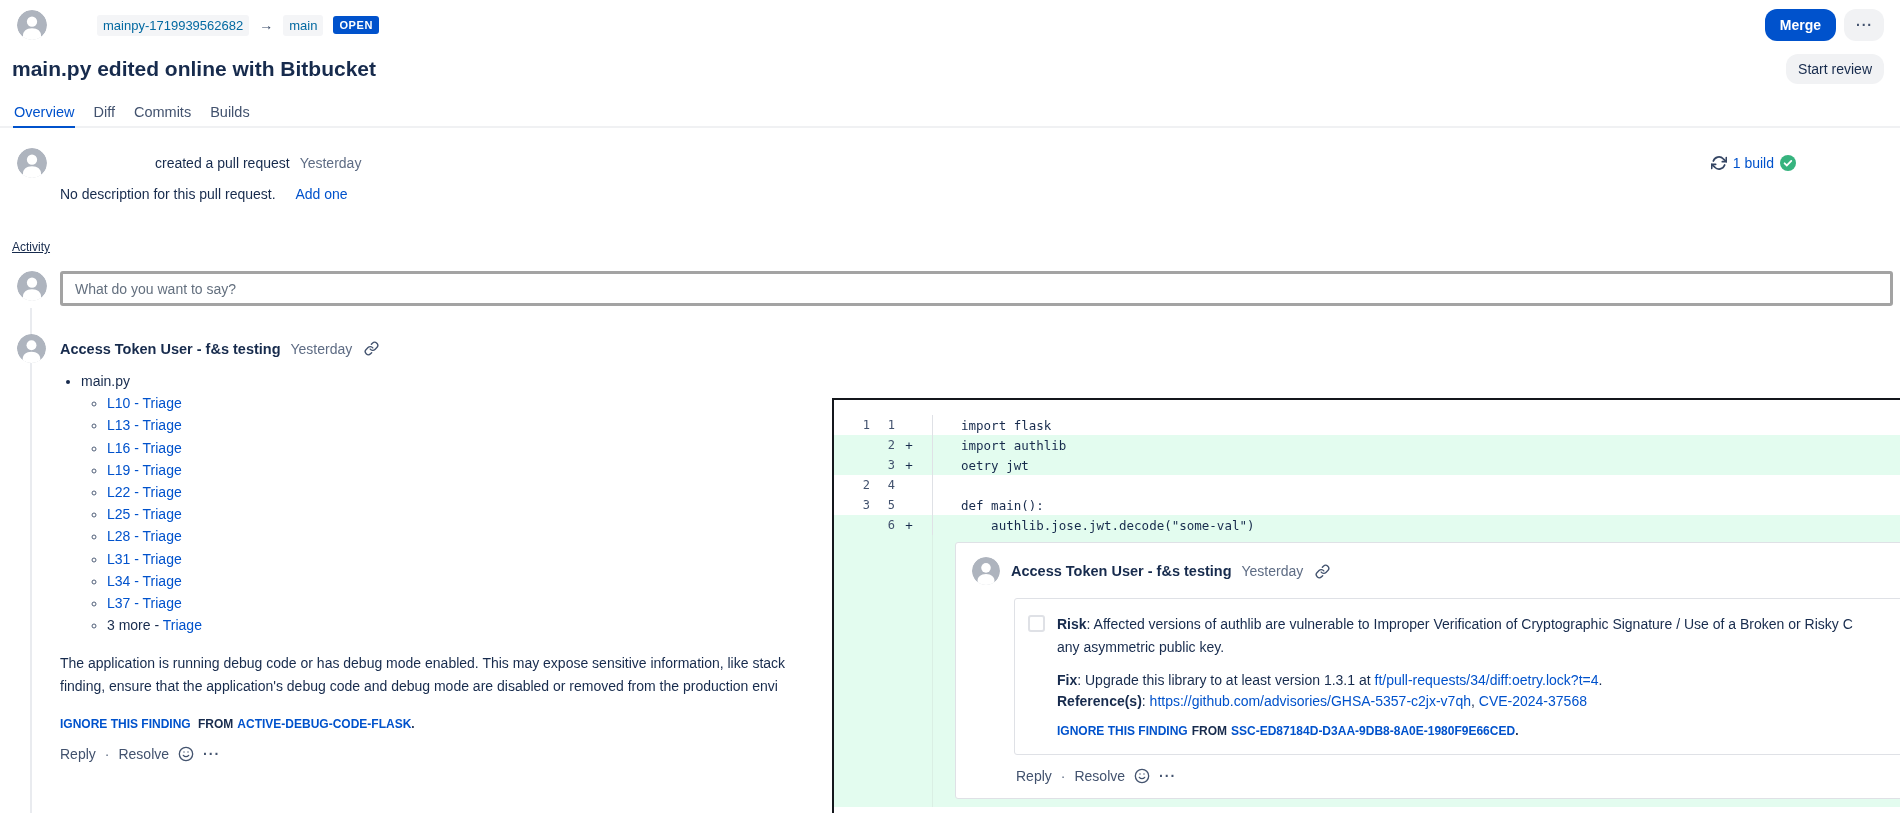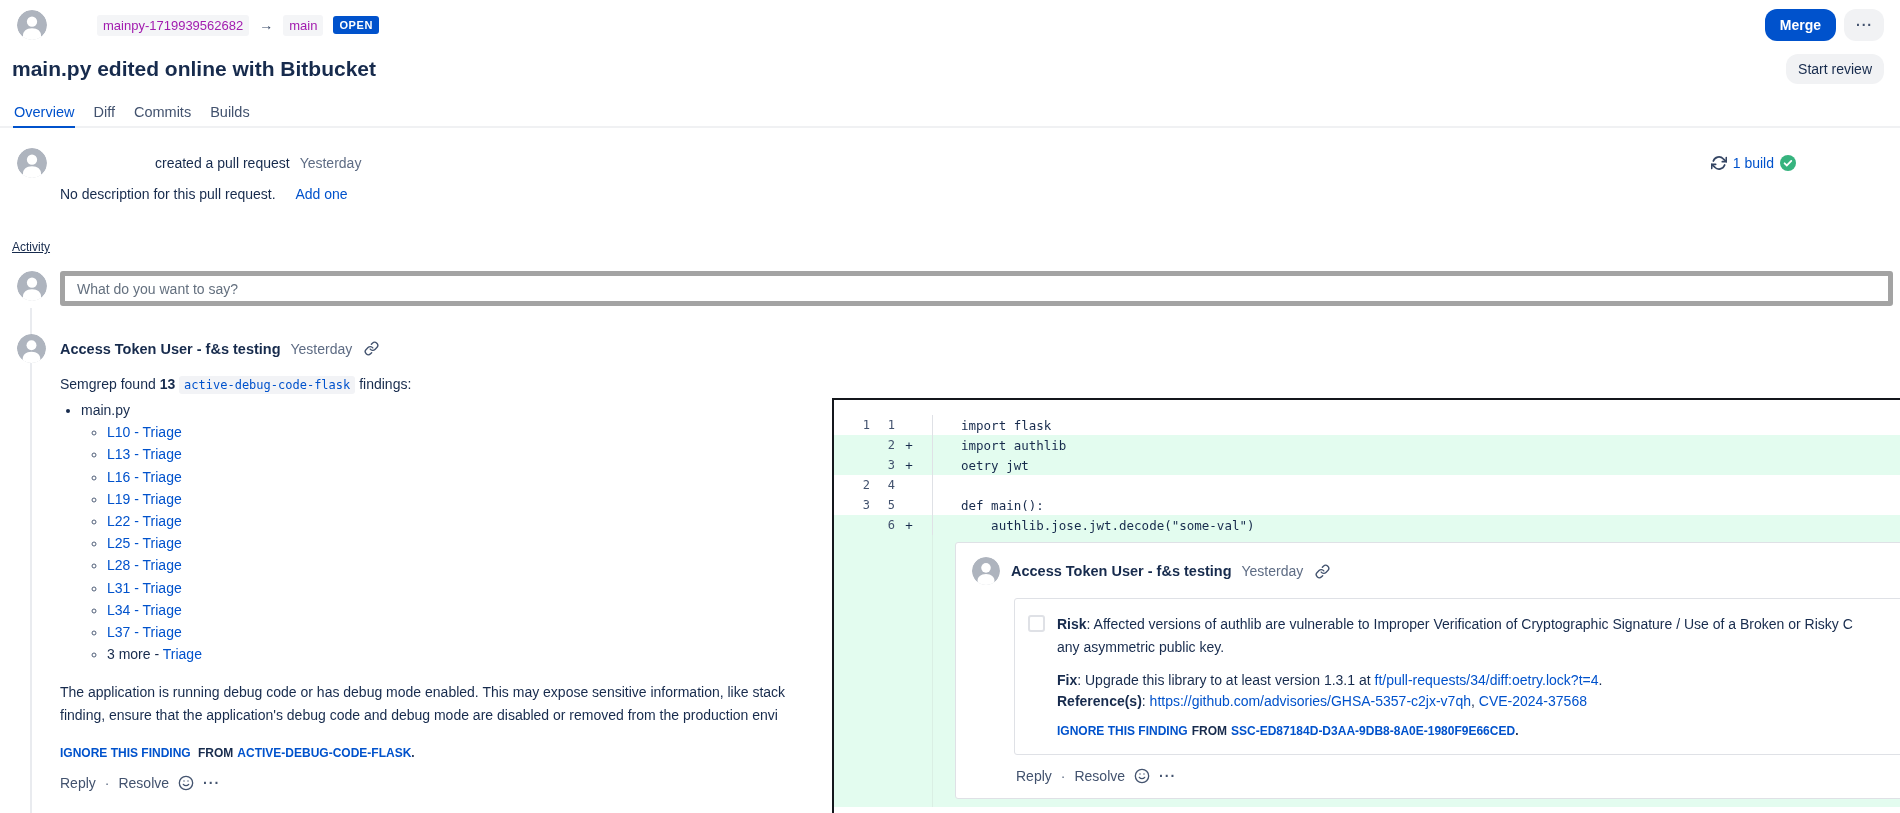--- a/index.html
+++ b/index.html
@@ -11,21 +11,21 @@
   }
   .link { color:#0052CC; cursor:pointer; }
 
   
   .avatar { display:inline-block; border-radius:50%; overflow:hidden; flex:none; position:relative; z-index:2; }
   .avatar svg { display:block; }
 
   
   .top-row { position:absolute; top:8px; left:17px; right:16px; height:34px; display:flex; align-items:center; z-index:2; }
   .branch-group { display:flex; align-items:center; margin-left:50px; }
-  .lozenge { background:#F4F5F7; color:#a21caf; font-size:13px; padding:3px 6px; border-radius:3px; }
+  .lozenge { background:#F4F5F7; color:#0369a1; font-size:13px; padding:3px 6px; border-radius:3px; }
   .branch-arrow { margin:0 10px; color:#344563; font-size:14px; }
   .open-badge { background:#0052CC; color:#fff; font-size:11px; font-weight:700; letter-spacing:.6px; padding:3px 6px; border-radius:3px; margin-left:10px; }
   .spacer { flex:1; }
   .btn { border:none; border-radius:12px; height:32px; font-size:14px; font-family:inherit; cursor:pointer; }
   .btn-primary { background:#0052CC; color:#fff; font-weight:600; padding:0 15px; }
   .btn-subtle { background:#F1F2F4; color:#42526E; padding:0 12px; }
   .btn-more { width:40px; font-weight:700; letter-spacing:1px; }
 
   
   .title-row { position:absolute; top:54px; left:12px; right:16px; display:flex; align-items:center; justify-content:space-between; z-index:2; }
@@ -43,21 +43,21 @@
   .time { color:#5E6C84; margin-left:10px; }
   .builds { display:flex; align-items:center; gap:6px; }
   .builds .link { font-size:14px; }
 
   .no-desc { position:absolute; top:186px; left:60px; z-index:2; }
   .no-desc .link { margin-left:16px; }
 
   .activity-h { position:absolute; top:240px; left:12px; font-size:12px; font-weight:500; margin:0; z-index:2;text-decoration:underline; }
 
   .input-row { position:absolute; top:271px; left:17px; right:7px; display:flex; align-items:flex-start; z-index:2; }
-  .comment-input { flex:1; margin-left:13px; height:35px; border:5px solid #a3a3a3; border-radius:3px; padding:0 12px; font-size:14px; font-family:inherit; color:#172B4D; outline:none; }
+  .comment-input { flex:1; margin-left:13px; height:35px; border:3px solid #a3a3a3; border-radius:3px; padding:0 12px; font-size:14px; font-family:inherit; color:#172B4D; outline:none; }
   .comment-input::placeholder { color:#64707F; }
 
   .thread-line { position:absolute; left:30px; top:308px; bottom:0; width:2px; background:#E9EBEF; z-index:1; }
 
   
   .comment { position:absolute; top:334px; left:17px; right:0; z-index:2; }
   .comment-header { display:flex; align-items:center; }
   .author { font-weight:700; margin-left:14px; font-size:14.5px; }
   .icon-btn { display:inline-flex; align-items:center; cursor:pointer; background:none; border:none; padding:0; }
   .link-icon { margin-left:12px; }
@@ -203,26 +203,20 @@
     <span class="author">Access Token User - f&amp;s testing</span>
     <span class="time">Yesterday</span>
     <span class="icon-btn link-icon">
       <svg width="15" height="15" viewBox="0 0 24 24" fill="none" stroke="#42526E" stroke-width="2.2" stroke-linecap="round">
           <path d="M10 13a5 5 0 0 0 7.54.54l3-3a5 5 0 0 0-7.07-7.07l-1.72 1.71"></path>
           <path d="M14 11a5 5 0 0 0-7.54-.54l-3 3a5 5 0 0 0 7.07 7.07l1.71-1.71"></path>
         </svg>
     </span>
   </div>
   <div class="comment-body">
-    <div class="intro">
-      <span>Semgrep found</span>
-      <b>13</b>
-      <span class="chip">active-debug-code-flask</span>
-      <span>findings:</span>
-    </div>
     <ul class="file-list">
       <li><span>main.py</span>
         <ul class="findings">
           <li><span class="link">L10 - Triage</span></li>
           <li><span class="link">L13 - Triage</span></li>
           <li><span class="link">L16 - Triage</span></li>
           <li><span class="link">L19 - Triage</span></li>
           <li><span class="link">L22 - Triage</span></li>
           <li><span class="link">L25 - Triage</span></li>
           <li><span class="link">L28 - Triage</span></li>

